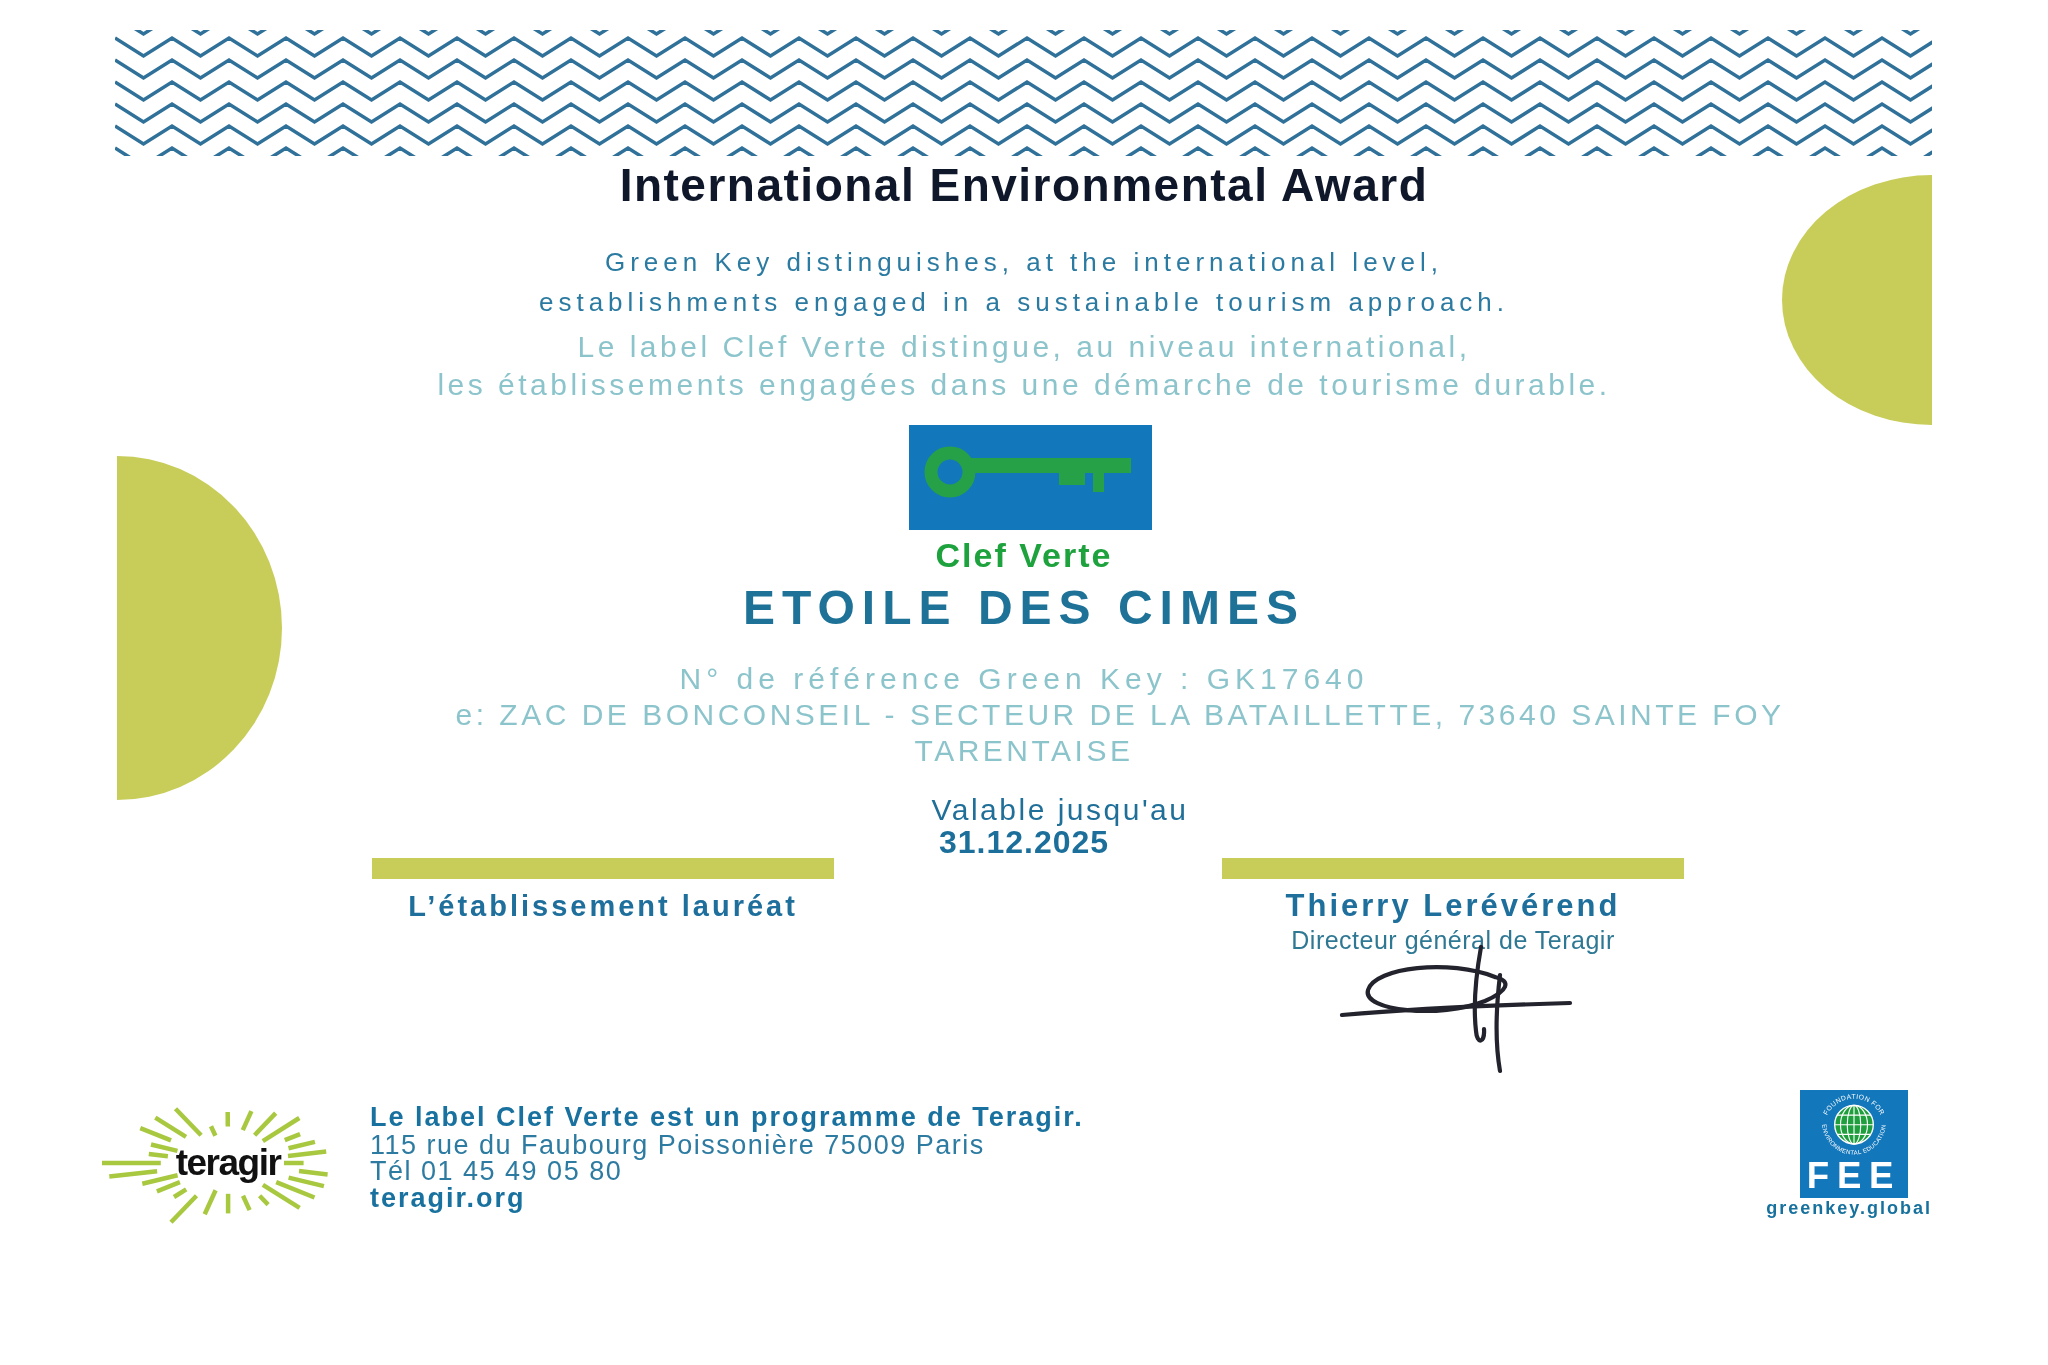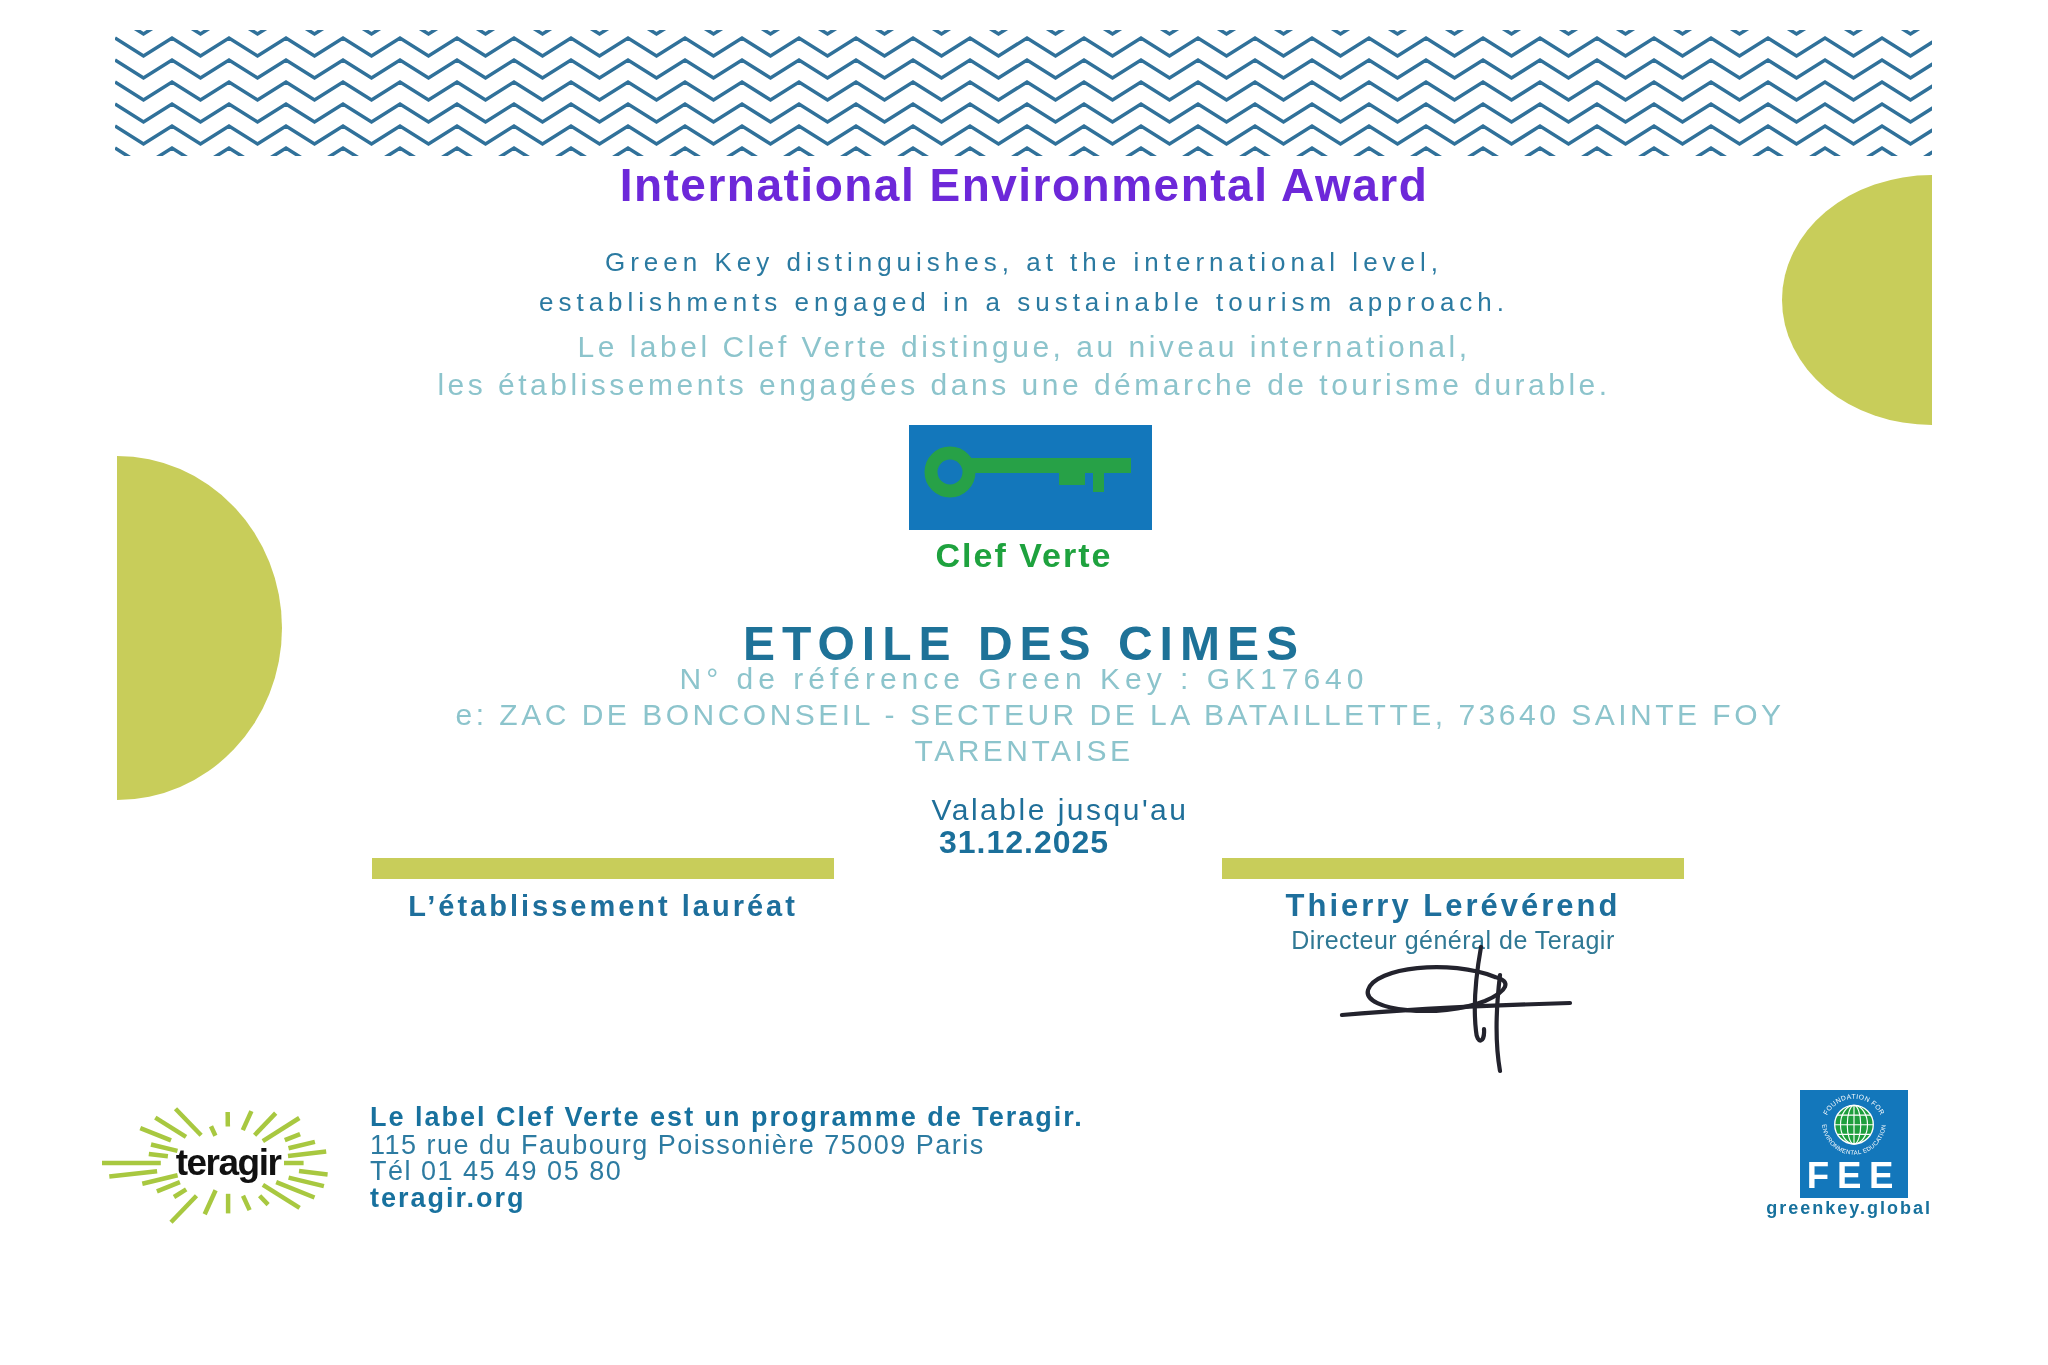--- a/index.html
+++ b/index.html
@@ -2,21 +2,21 @@
 <html><head>
 <meta charset="utf-8">
 <style>
   html,body{margin:0;padding:0;background:#ffffff;}
   .page{
     position:relative;width:2048px;height:1365px;background:#ffffff;overflow:hidden;
     font-family:"Liberation Sans", sans-serif;
   }
   .abs{position:absolute;}
   .ctr{left:0;width:2048px;text-align:center;}
-  .title{font-size:46px;font-weight:bold;letter-spacing:1.5px;color:#6d28d9;}
+  .title{font-size:46px;font-weight:bold;letter-spacing:1.5px;color:#0f172a;}
   .enline{font-size:26px;letter-spacing:5px;color:#2b7aa1;}
   .frline{font-size:30px;letter-spacing:3.5px;color:#8cc4cc;}
   .reftxt{font-size:30px;letter-spacing:3.5px;color:#8cc4cc;}
   .clefverte{font-size:34px;font-weight:bold;letter-spacing:2px;color:#1ea23e;}
   .estab{font-size:48px;font-weight:bold;letter-spacing:7px;color:#1e7298;}
   .valable{font-size:30px;letter-spacing:2.5px;color:#1f6f99;}
   .vdate{font-size:32px;font-weight:bold;letter-spacing:1px;color:#1b6f9a;}
   .bar{background:#c8cd5a;height:21px;}
   .siglabel{font-size:29px;font-weight:bold;letter-spacing:3px;color:#1e6f9c;text-align:center;}
   .signame{font-size:31px;font-weight:bold;letter-spacing:3px;color:#1e6f9c;text-align:center;}
@@ -56,21 +56,21 @@
     <rect x="0" y="0" width="243" height="105" fill="#1377bb"></rect>
     <g fill="#27a147" stroke="none">
       <circle cx="41" cy="47" r="19" fill="none" stroke="#27a147" stroke-width="13"></circle>
       <rect x="58" y="33" width="164" height="15"></rect>
       <rect x="150" y="46" width="26" height="14"></rect>
       <rect x="184" y="46" width="11" height="21"></rect>
     </g>
   </svg>
   <div class="abs ctr clefverte" style="top:536px;">Clef Verte</div>
 
-  <div class="abs ctr estab" style="top:580px;margin-top:36px;">ETOILE DES CIMES</div>
+  <div class="abs ctr estab" style="top:580px;">ETOILE DES CIMES</div>
 
   <div class="abs ctr reftxt" style="top:662px;letter-spacing:5px;">N° de référence Green Key : GK17640</div>
   <div class="abs ctr reftxt" style="top:698px;padding-left:30px;">
     <span style="position:relative;left:66px;">e: ZAC DE BONCONSEIL - SECTEUR DE LA BATAILLETTE, 73640 SAINTE FOY</span>
   </div>
   <div class="abs ctr reftxt" style="top:734px;">TARENTAISE</div>
 
   <div class="abs ctr valable" style="top:793px;padding-left:36px;">Valable jusqu'au</div>
   <div class="abs ctr vdate" style="top:824px;">31.12.2025</div>
 

